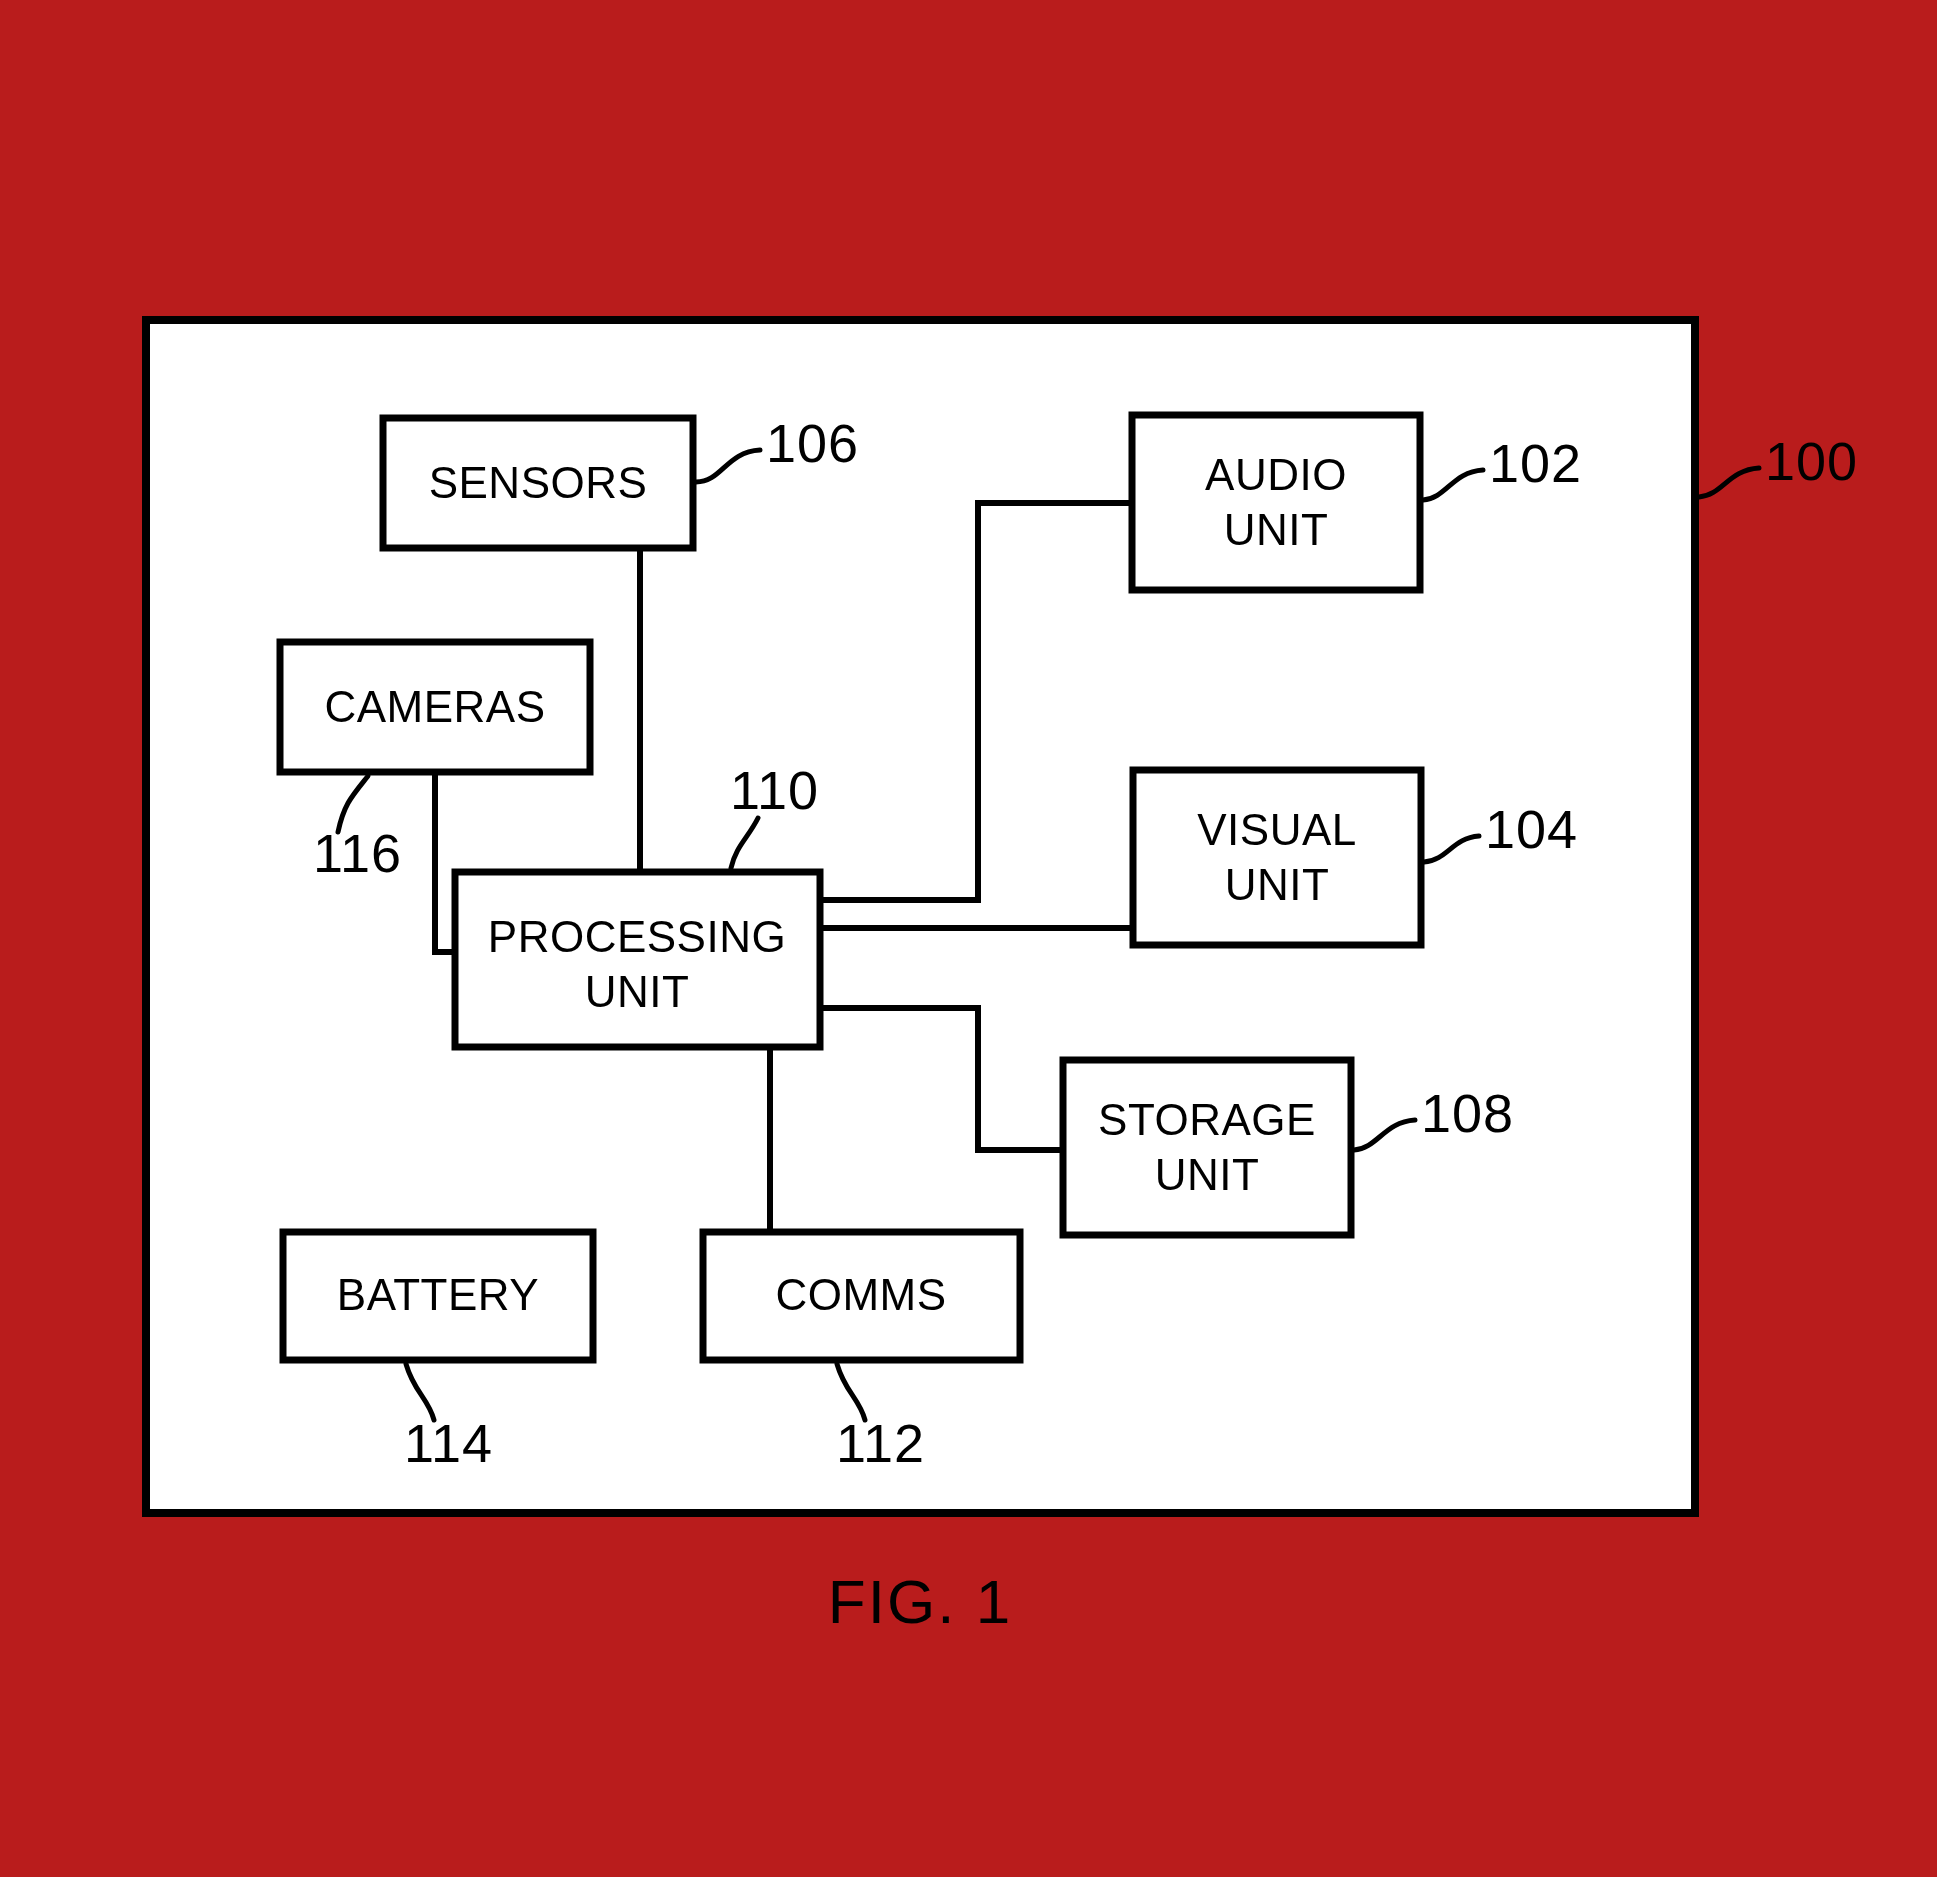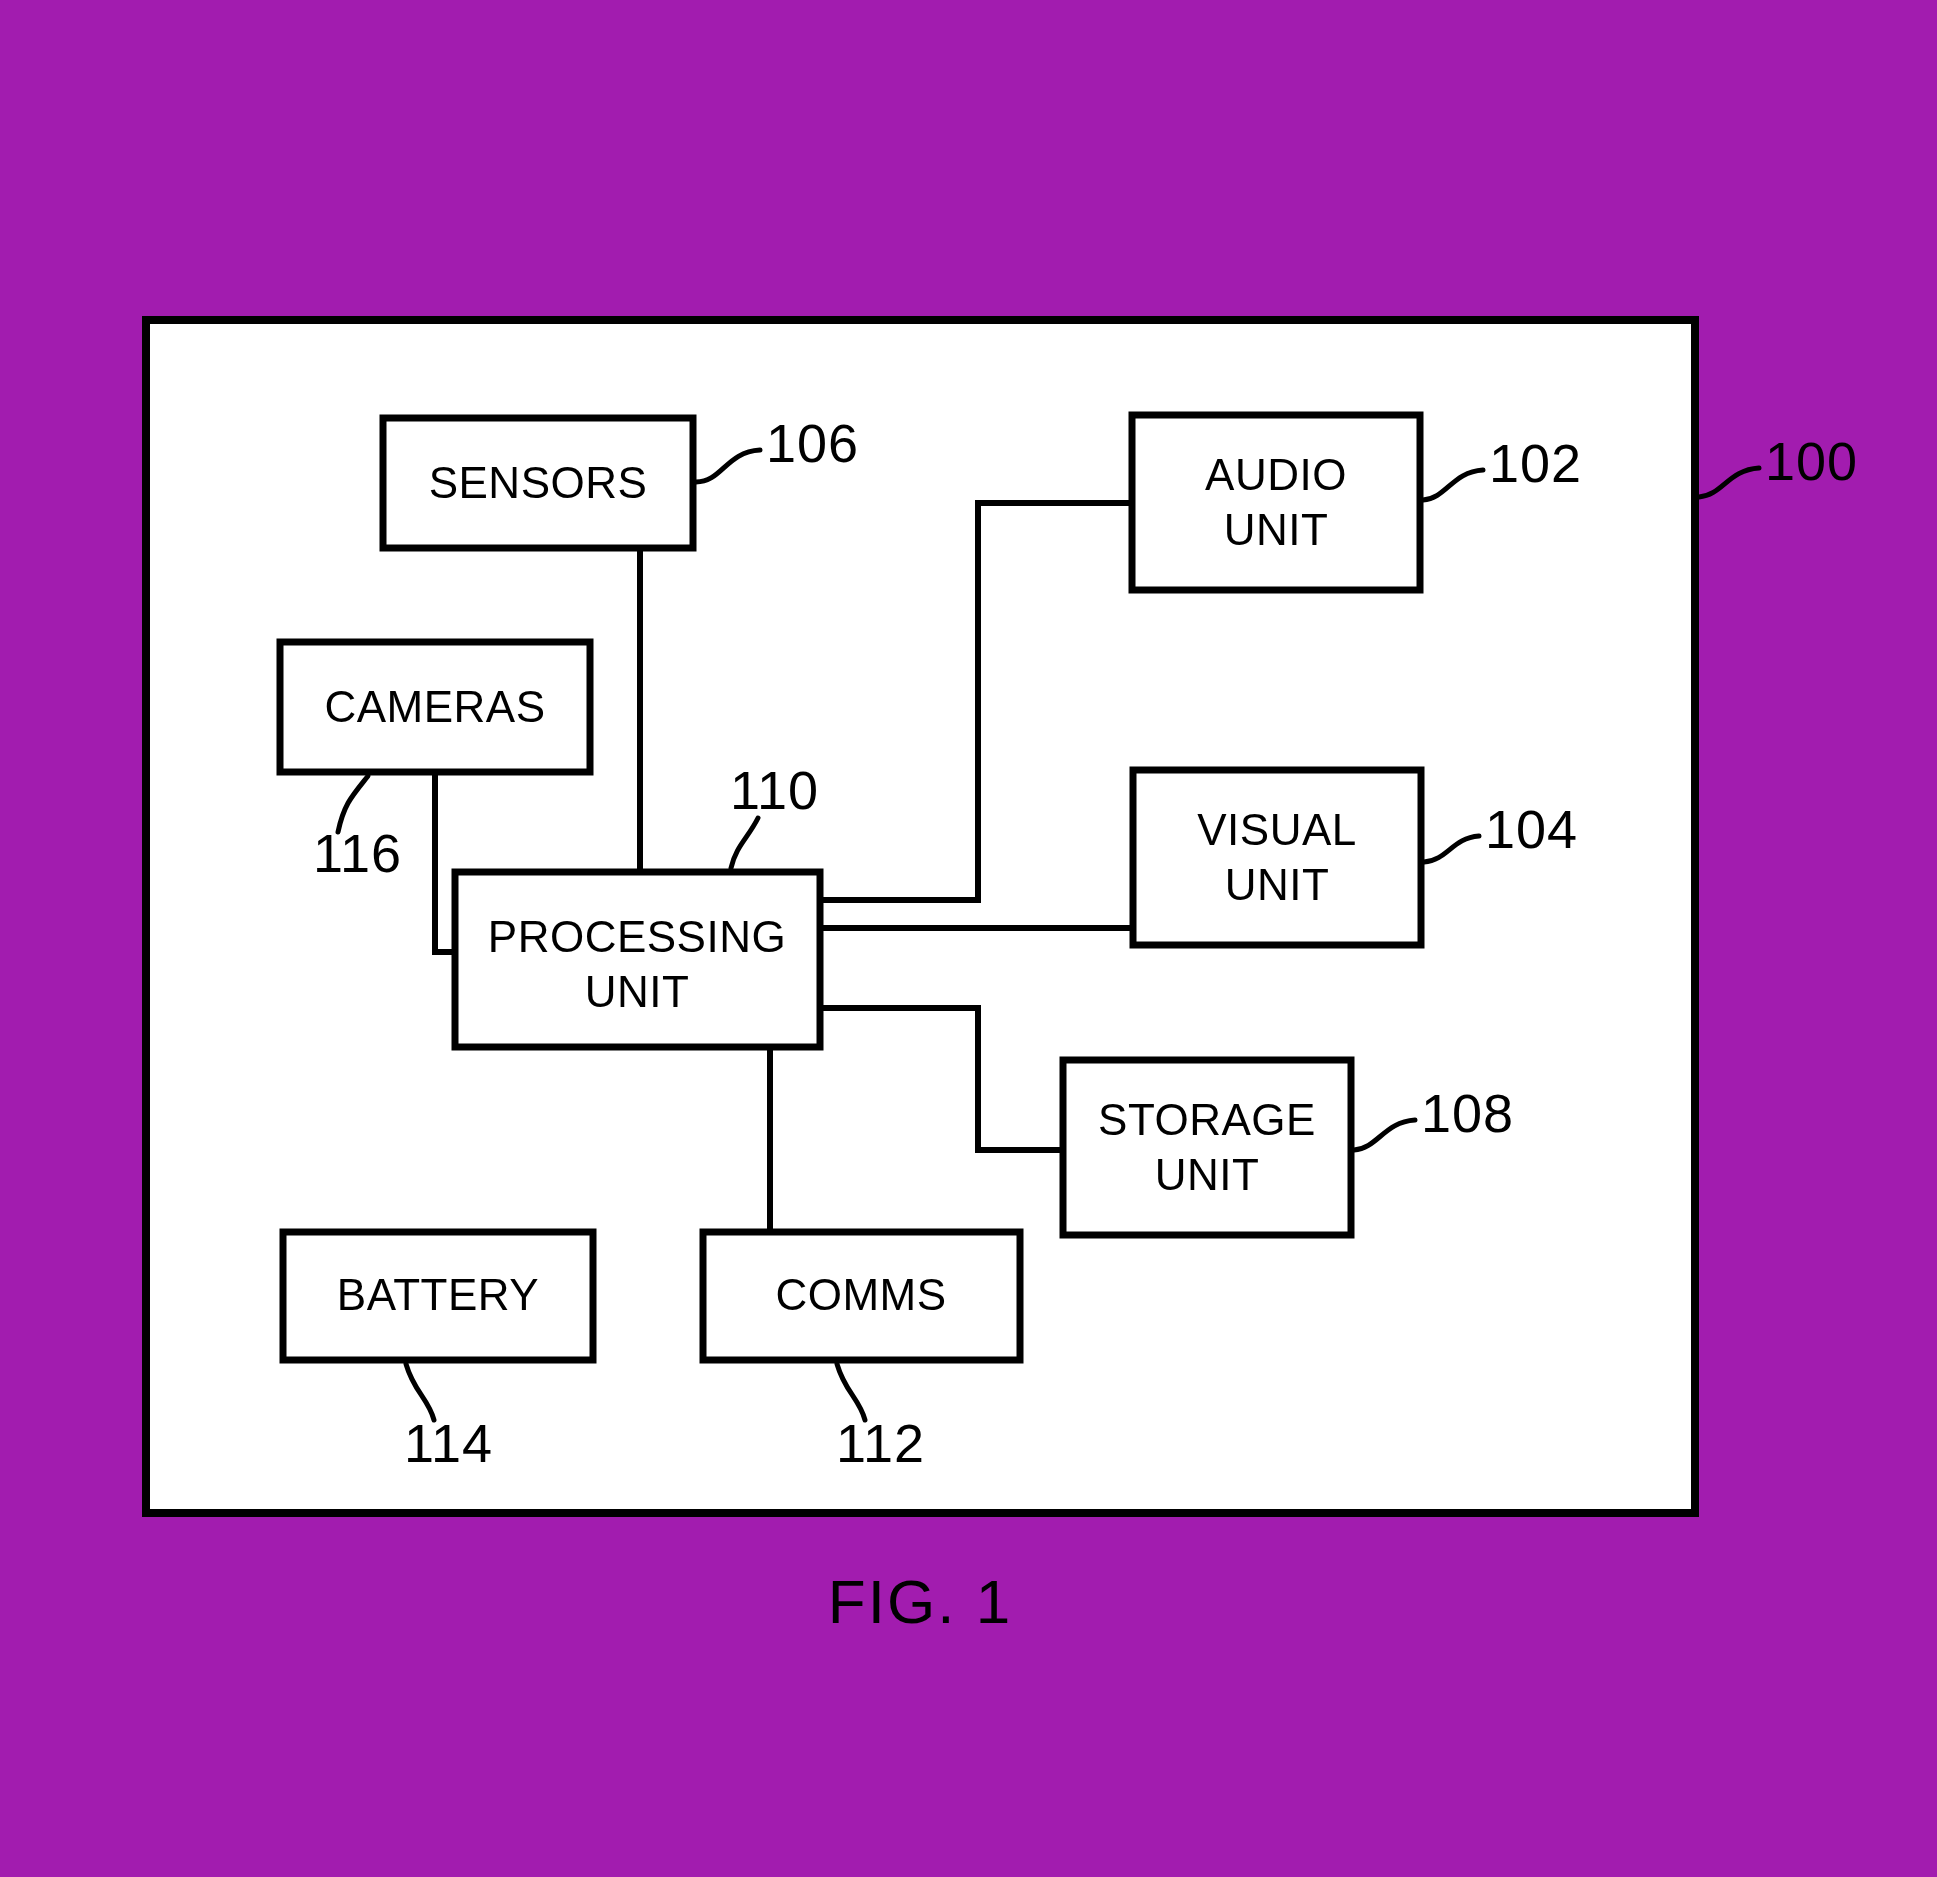--- a/index.html
+++ b/index.html
@@ -9,21 +9,21 @@
     background: #ffffff;
   }
   body {
     font-family: "Liberation Sans", sans-serif;
     -webkit-font-smoothing: antialiased;
   }
   #figure-root {
     position: relative;
     width: 1937px;
     height: 1877px;
-    background: #a21caf;
+    background: #b91c1c;
     overflow: hidden;
   }
   #figure-svg {
     position: absolute;
     left: 0;
     top: 0;
     width: 1937px;
     height: 1877px;
     display: block;
   }

